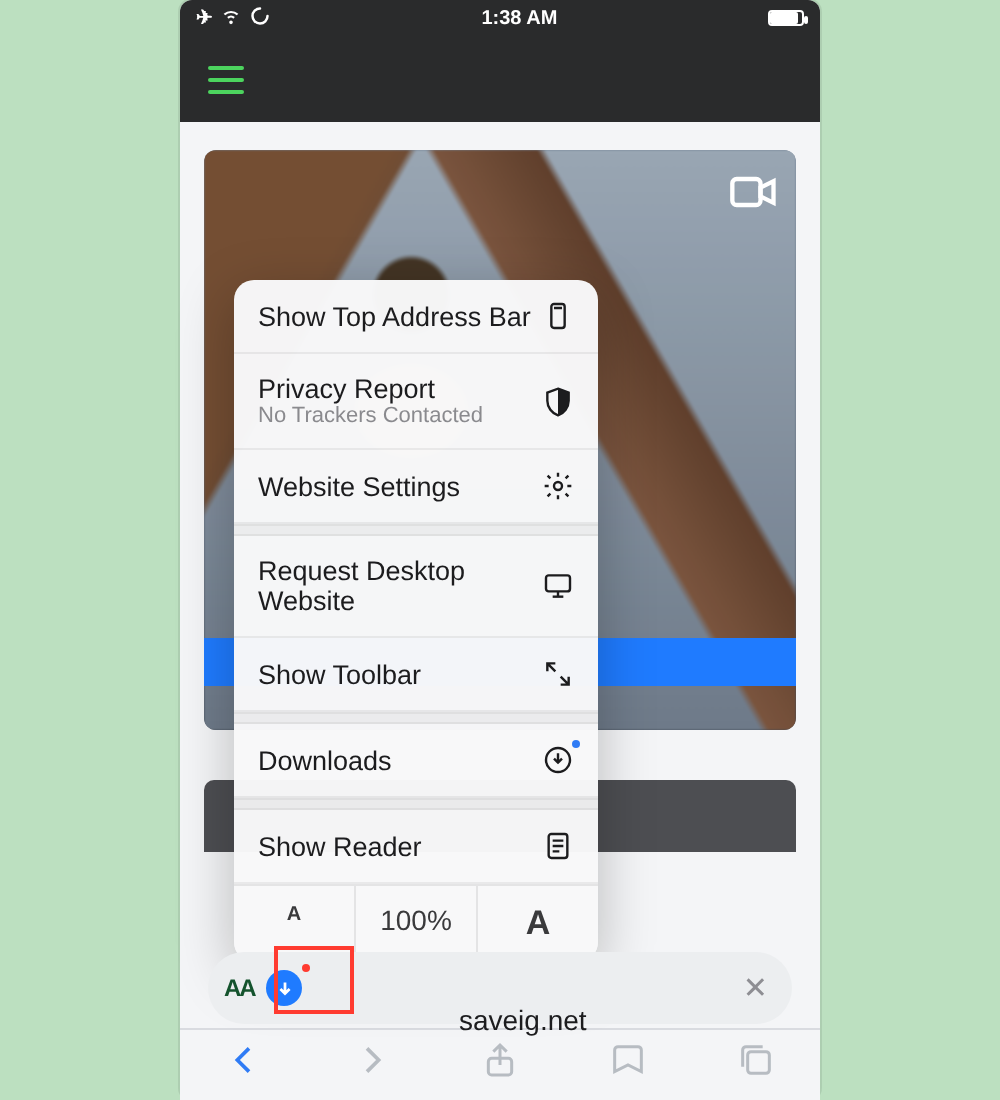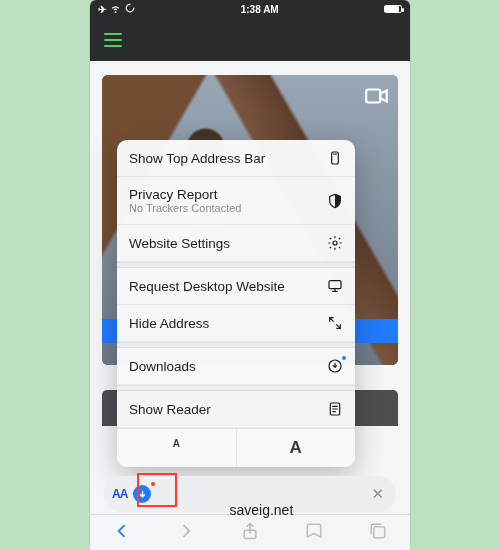--- a/index.html
+++ b/index.html
@@ -24,36 +24,36 @@
     linear-gradient(120deg, #734b2f 20%, #6f4a30 22%, transparent 23%),
     linear-gradient(60deg, transparent 60%, #7a523a 61%, #5e3c28 72%, transparent 73%),
     linear-gradient(180deg,#9aa8b6 0%,#6d7a8a 100%);
     filter: blur(.5px) contrast(.95);
   }
   .video-badge { position:absolute; top:8px; right:8px; color:#fff; }
   .video-badge svg { width:26px; height:26px; }
   .blue-strip { position:absolute; left:0; bottom:22px; height:24px; width:100%; background:#1f7bff; }
   .grey-panel { position:absolute; left:12px; right:12px; top:390px; height:36px; background:#4d4e52; border-radius:5px 5px 0 0; }
   
-  .menu { position:absolute; left:117px; top:140px; width:238px; background:rgba(248,248,249,.98); border-radius:10px; box-shadow:0 8px 28px rgba(0,0,0,.25); overflow:hidden; z-index:10;}
+  .menu { position:absolute; left:117px; top:140px; width:182px; background:rgba(248,248,249,.98); border-radius:10px; box-shadow:0 8px 28px rgba(0,0,0,.25); overflow:hidden; z-index:10;}
   .menu .row { display:flex; align-items:center; justify-content:space-between; padding:10px 12px; font-size:13.5px; color:#1c1c1e; border-bottom:1px solid rgba(0,0,0,.06);}
   .menu .row:last-child { border-bottom:none; }
   .menu .row .sub { font-size:11px; color:#8a8a8e; margin-top:0; }
   .menu .sep { height:6px; background:rgba(0,0,0,.04); border-top:1px solid rgba(0,0,0,.05); border-bottom:1px solid rgba(0,0,0,.05);}
   .menu svg { width:16px; height:16px; color:#1c1c1e; flex:0 0 16px; }
   .dl-wrap { position:relative; display:inline-flex; }
   .dl-dot { position:absolute; top:-2px; right:-3px; width:4px; height:4px; border-radius:50%; background:#2f7bf5;}
   .zoom-row { display:flex; border-top:1px solid rgba(0,0,0,.08);}
   .zoom-row > div { flex:1; text-align:center; padding:9px 0; font-size:14px; color:#3a3a3c; }
   .zoom-row > div + div { border-left:1px solid rgba(0,0,0,.08);}
   .zoom-row .small { font-size:10px; font-weight:700;}
   .zoom-row .big { font-size:17px; font-weight:600;}
   .pill-container { position:absolute; left:104px; top:476px; width:292px; height:36px; z-index:11;}
   .pill-real { height:36px; background:#eceef0; border-radius:18px; display:flex; align-items:center; padding:0 12px 0 8px; }
-  .aa { font-size:12px; color:#1d4ed8; font-weight:600; letter-spacing:-1px;}
+  .aa { font-size:12px; color:#14532d; font-weight:600; letter-spacing:-1px;}
   .dl-circle { width:18px; height:18px; border-radius:50%; background:#1f7bff; display:inline-flex; align-items:center; justify-content:center; margin-left:6px; position:relative;}
   .dl-circle svg { width:11px; height:11px; color:#fff;}
   .dl-circle .dot { position:absolute; top:-3px; right:-4px; width:4px; height:4px; border-radius:50%; background:#ff3b30;}
   .url-text { flex:1; text-align:center; font-size:14px; color:#1c1c1e;margin-top:32px;}
   .close-x { color:#8e8e93; font-size:15px; }
   .highlight-box { position:absolute; border:2px solid #ff3b30; pointer-events:none; z-index:12;}
   
   .toolbar { position:absolute; left:90px; bottom:0; width:320px; height:36px; background:#f4f5f7; display:flex; align-items:center; justify-content:space-around; border-top:1px solid #d9dbe0; z-index:9;}
   .toolbar svg { width:20px; height:20px; color:#b7bcc2; }
   .toolbar .enabled svg { color:#2f7bf5; }
@@ -136,21 +136,21 @@
   <div class="sep"></div>
   <div class="row">
     <span>Request Desktop Website</span>
     <svg viewBox="0 0 24 24" fill="none" stroke="currentColor" stroke-width="1.8">
         <rect x="3" y="4" width="18" height="12" rx="2"></rect>
         <line x1="8" y1="20" x2="16" y2="20"></line>
         <line x1="12" y1="16" x2="12" y2="20"></line>
       </svg>
   </div>
   <div class="row">
-    <span>Hide Address</span>
+    <span>Show Toolbar</span>
     <svg viewBox="0 0 24 24" fill="none" stroke="currentColor" stroke-width="1.8">
         <path d="M4 10V4h6M20 14v6h-6M4 4l6 6M20 20l-6-6"></path>
       </svg>
   </div>
   <div class="sep"></div>
   <div class="row">
     <span>Downloads</span>
     <span class="dl-wrap">
       <svg viewBox="0 0 24 24" fill="none" stroke="currentColor" stroke-width="1.8">
           <circle cx="12" cy="12" r="9"></circle>
@@ -164,20 +164,21 @@
     <span>Show Reader</span>
     <svg viewBox="0 0 24 24" fill="none" stroke="currentColor" stroke-width="1.8">
         <rect x="5" y="3" width="14" height="18" rx="2"></rect>
         <line x1="8" y1="8" x2="16" y2="8"></line>
         <line x1="8" y1="12" x2="16" y2="12"></line>
         <line x1="8" y1="16" x2="13" y2="16"></line>
       </svg>
   </div>
   <div class="zoom-row">
     <div class="small">A</div>
+    <div>100%</div>
     <div class="big">A</div>
   </div>
 </div>
 
 <div class="pill-container" style="left:104px; top:476px; width:292px;">
   <div class="pill-real">
     <span class="aa">AA</span>
     <span class="dl-circle">
       <svg viewBox="0 0 24 24" fill="none" stroke="currentColor" stroke-width="3">
           <path d="M12 5v12M7 12l5 5 5-5"></path>

